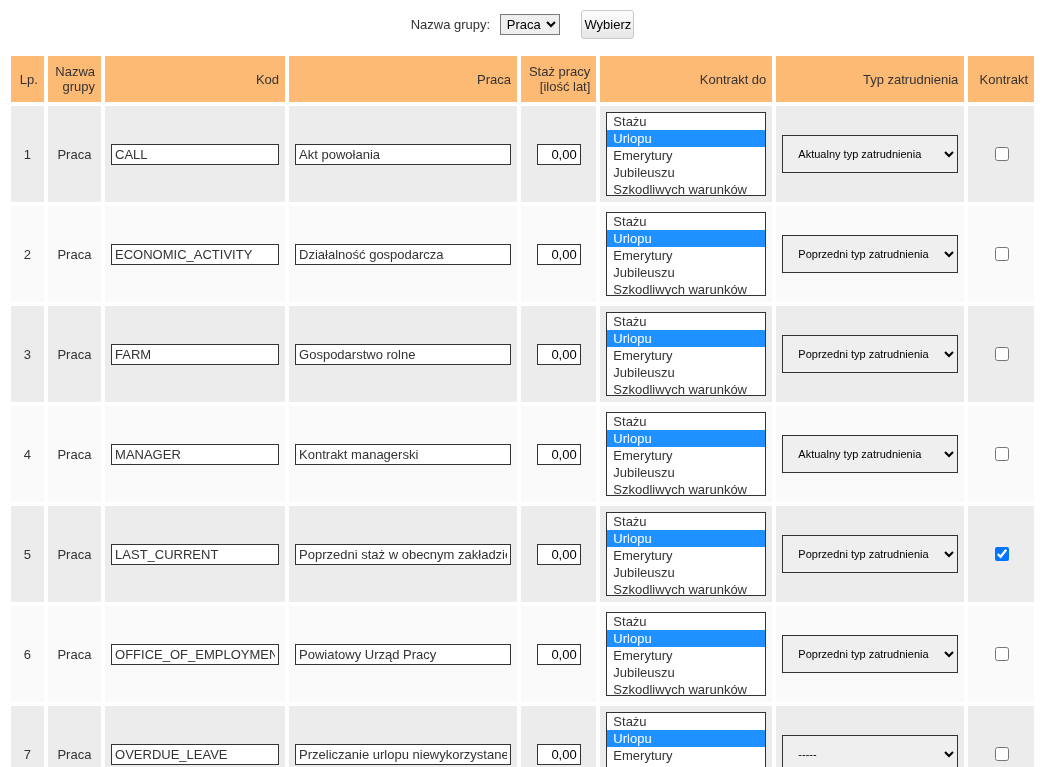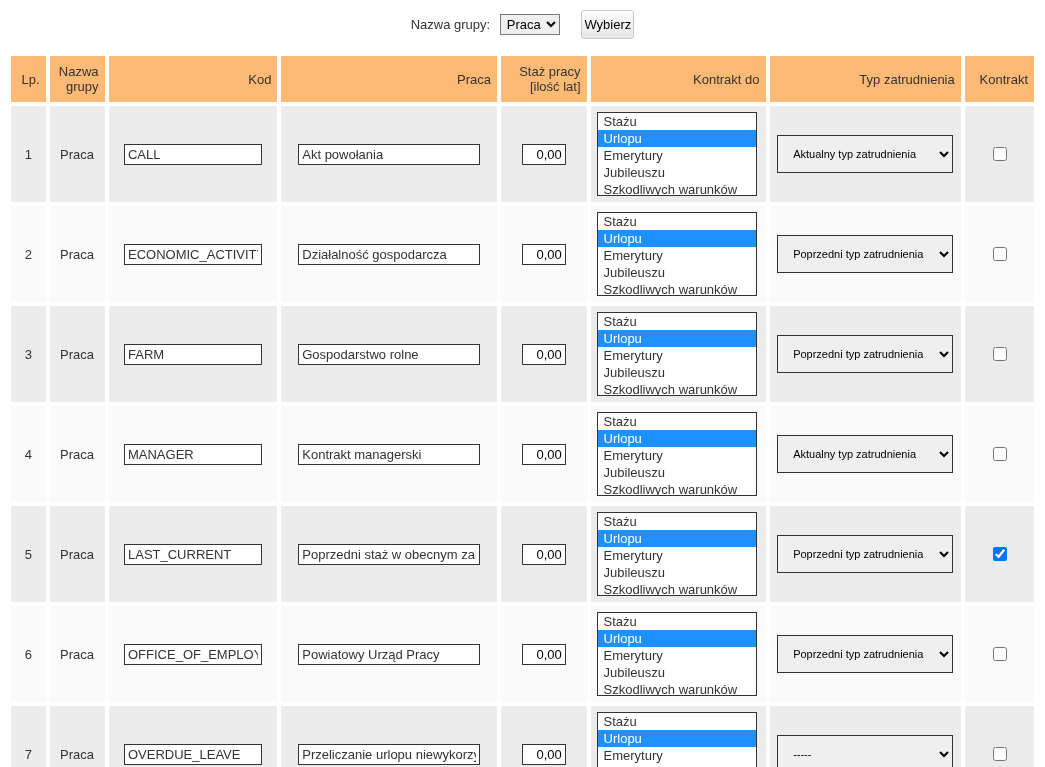--- a/index.html
+++ b/index.html
@@ -55,22 +55,22 @@
   table.data tbody tr:nth-child(even) td {
     background: #fafafa;
   }
   .inp-code, .inp-name {
     font-size: 13px;
     border: 1px solid #333;
     padding: 2px 3px;
     background: #fff;
     color: #333;
   }
-  .inp-code { width: 138px; text-align: left; }
-  .inp-name { width: 182px; text-align: left; }
+  .inp-code { width: 168px; text-align: left; }
+  .inp-name { width: 216px; text-align: left; }
   .inp-num {
     width: 44px;
     border: 1px solid #333;
     font-size: 13px;
     padding: 2px 3px;
     text-align: right;
     background: #fff;
   }
   .sel-type {
     width: 176px;

